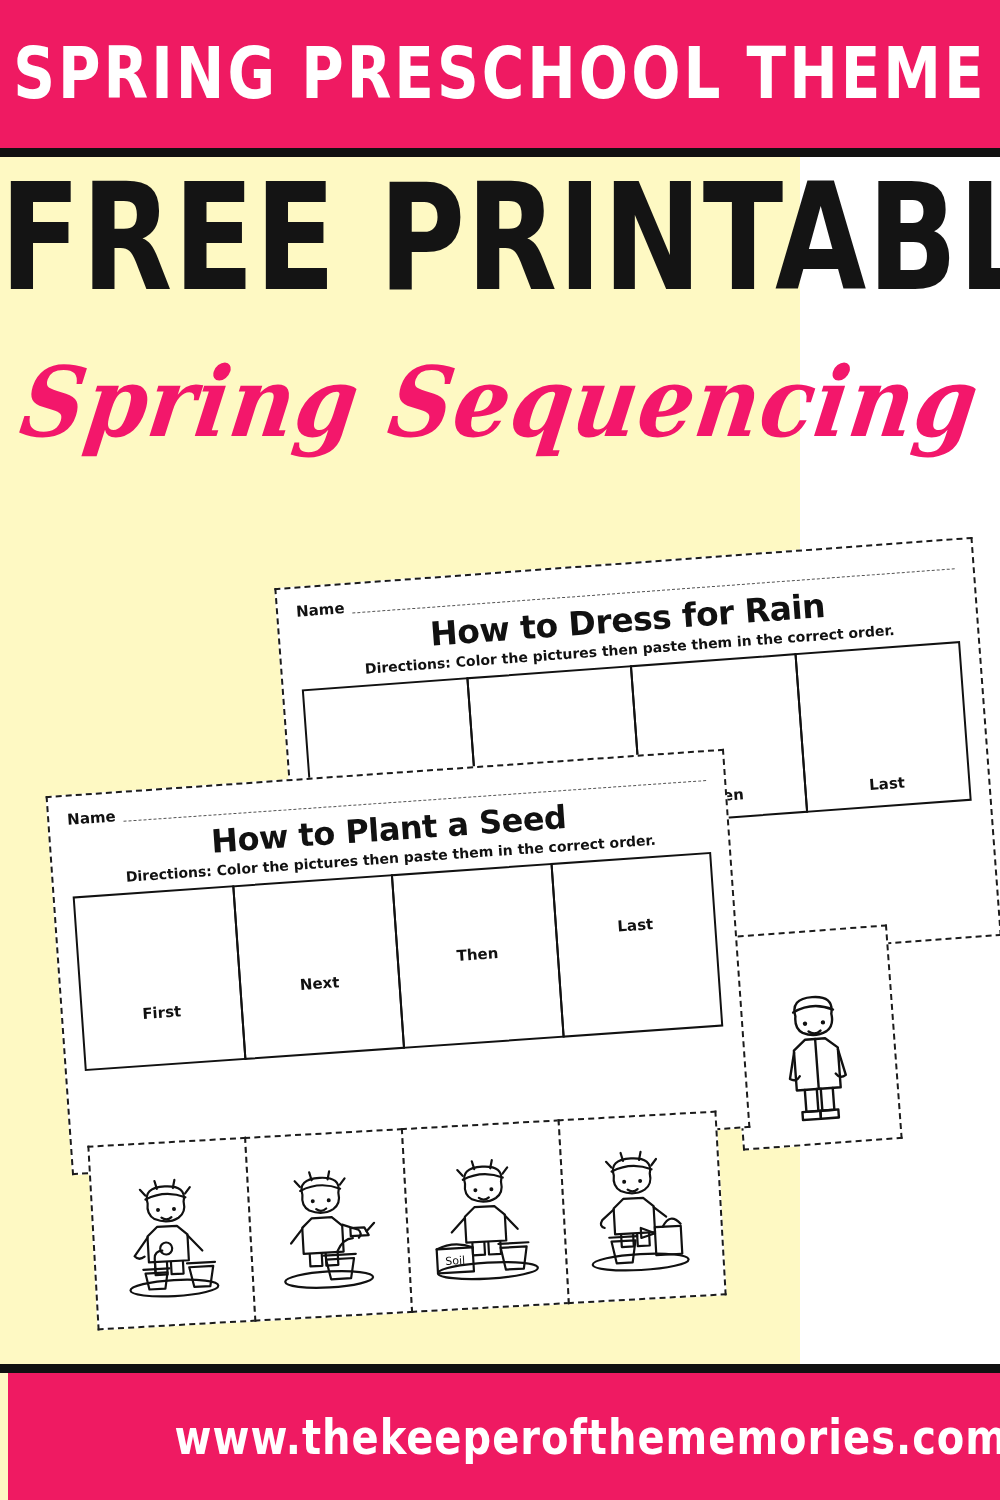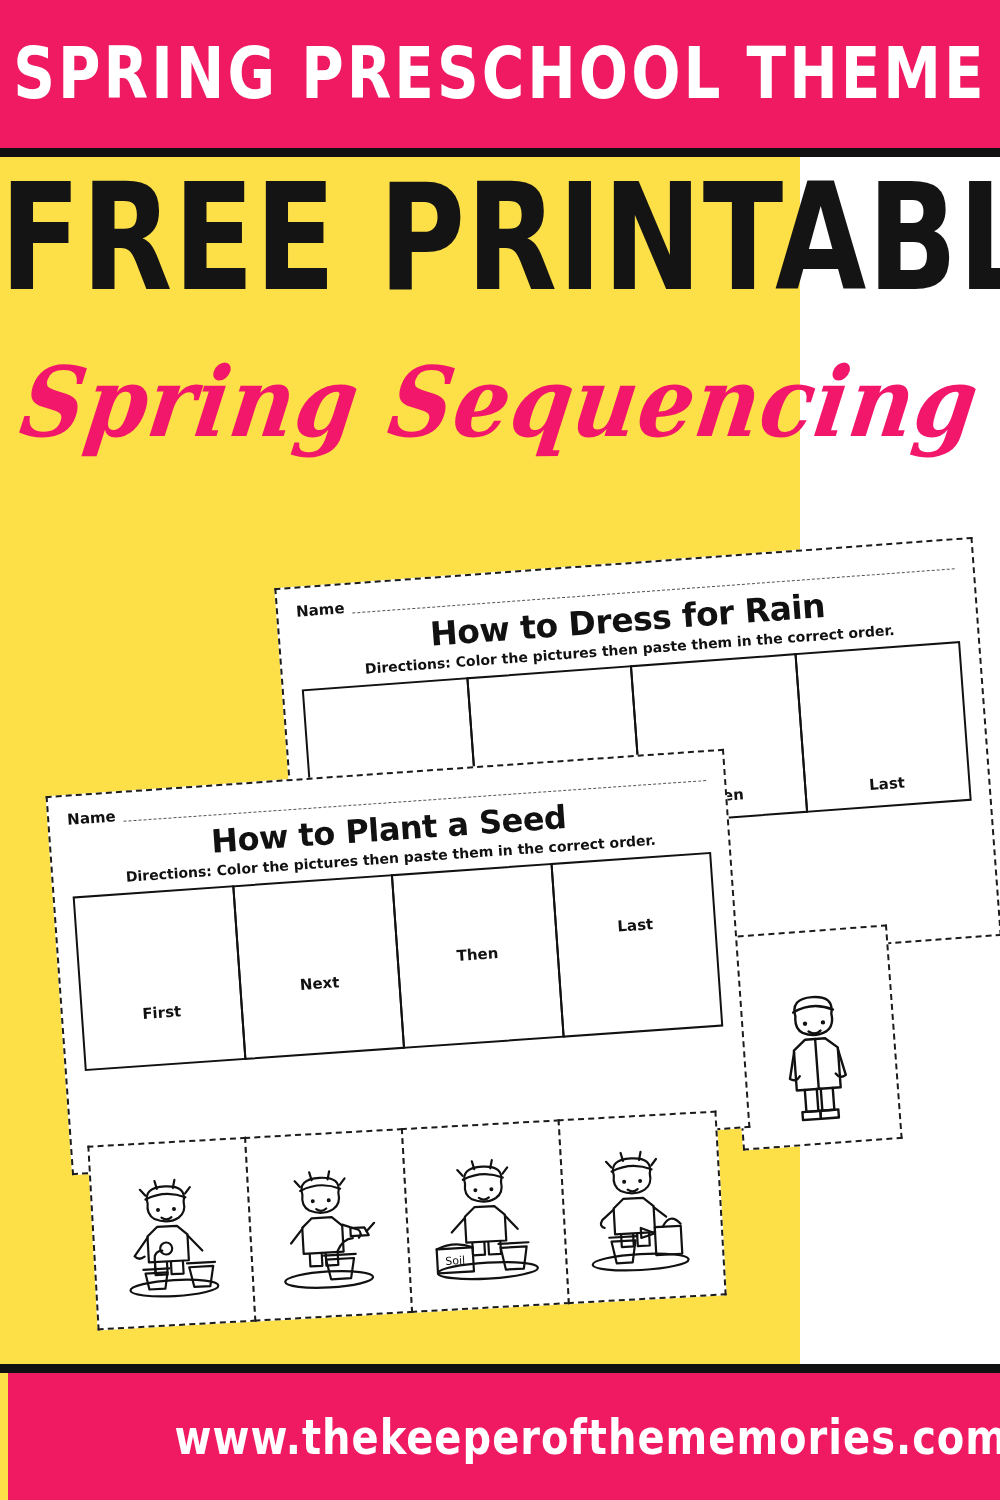--- a/index.html
+++ b/index.html
@@ -5,21 +5,21 @@
   * { box-sizing: border-box; margin: 0; padding: 0; }
   html, body {
     width: 1000px; height: 1500px;
     background: #ffffff;
     font-family: "Liberation Sans", sans-serif;
     overflow: hidden;
   }
   .pin {
     position: relative;
     width: 800px; height: 1500px;
-    background: #fde047;
+    background: #fef9c3;
   }
 
   
   .top-banner {
     position: absolute; left: 0; top: 0;
     width: 1000px; height: 148px;
     background: #ef1a62;
     display: flex; align-items: center; justify-content: center;
   }
   .top-banner-text {

